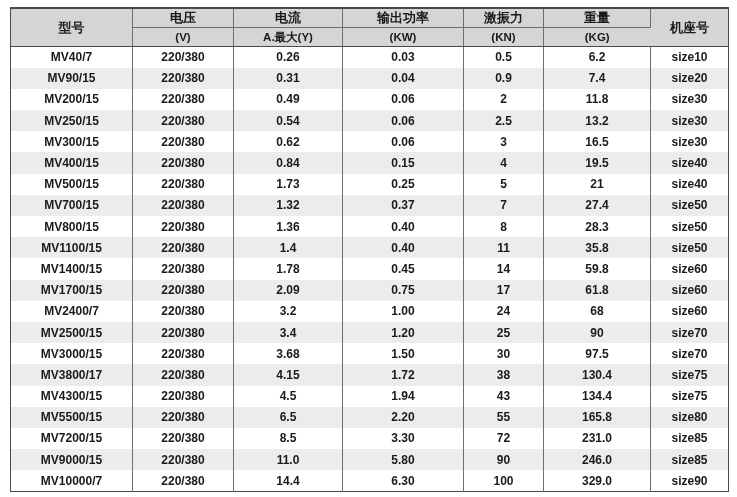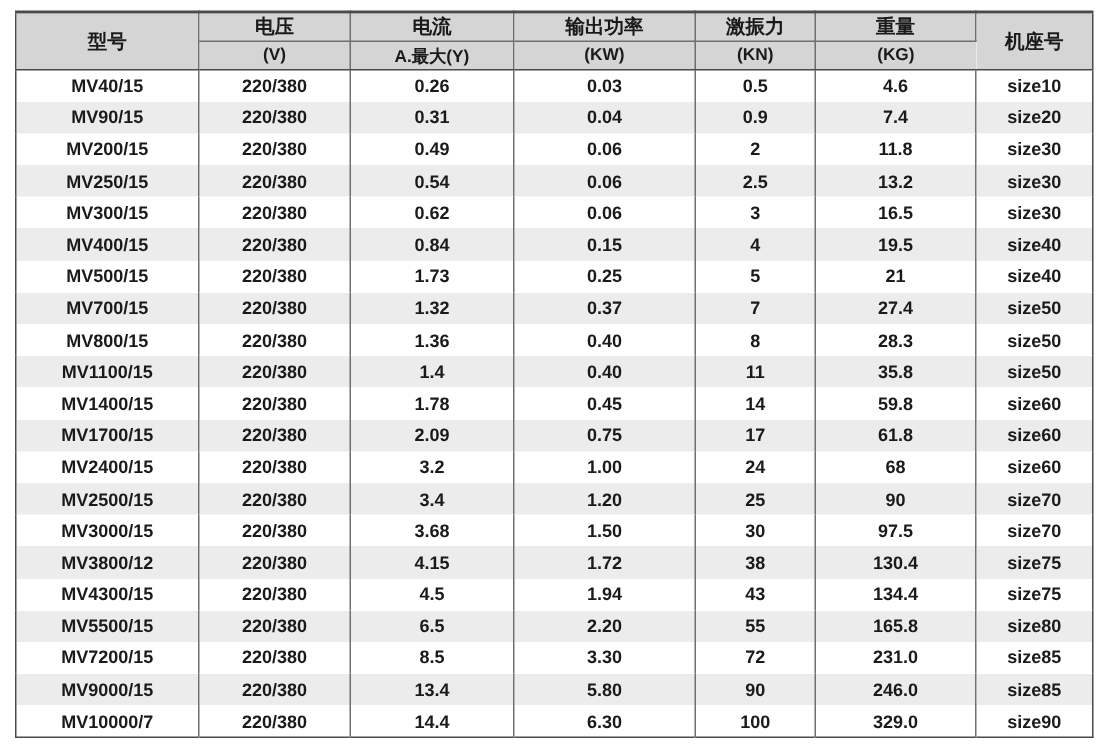--- a/index.html
+++ b/index.html
@@ -91,26 +91,26 @@
       <tr class="units">
         <th>(V)</th>
         <th>A.最大(Y)</th>
         <th>(KW)</th>
         <th>(KN)</th>
         <th>(KG)</th>
       </tr>
     </thead>
     <tbody>
         <tr>
-          <td>MV40/15</td>
+          <td>MV40/7</td>
           <td>220/380</td>
           <td>0.26</td>
           <td>0.03</td>
           <td>0.5</td>
-          <td>4.6</td>
+          <td>6.2</td>
           <td>size10</td>
         </tr>
         <tr>
           <td>MV90/15</td>
           <td>220/380</td>
           <td>0.31</td>
           <td>0.04</td>
           <td>0.9</td>
           <td>7.4</td>
           <td>size20</td>
@@ -199,21 +199,21 @@
         <tr>
           <td>MV1700/15</td>
           <td>220/380</td>
           <td>2.09</td>
           <td>0.75</td>
           <td>17</td>
           <td>61.8</td>
           <td>size60</td>
         </tr>
         <tr>
-          <td>MV2400/15</td>
+          <td>MV2400/7</td>
           <td>220/380</td>
           <td>3.2</td>
           <td>1.00</td>
           <td>24</td>
           <td>68</td>
           <td>size60</td>
         </tr>
         <tr>
           <td>MV2500/15</td>
           <td>220/380</td>
@@ -226,21 +226,21 @@
         <tr>
           <td>MV3000/15</td>
           <td>220/380</td>
           <td>3.68</td>
           <td>1.50</td>
           <td>30</td>
           <td>97.5</td>
           <td>size70</td>
         </tr>
         <tr>
-          <td>MV3800/12</td>
+          <td>MV3800/17</td>
           <td>220/380</td>
           <td>4.15</td>
           <td>1.72</td>
           <td>38</td>
           <td>130.4</td>
           <td>size75</td>
         </tr>
         <tr>
           <td>MV4300/15</td>
           <td>220/380</td>
@@ -264,21 +264,21 @@
           <td>220/380</td>
           <td>8.5</td>
           <td>3.30</td>
           <td>72</td>
           <td>231.0</td>
           <td>size85</td>
         </tr>
         <tr>
           <td>MV9000/15</td>
           <td>220/380</td>
-          <td>13.4</td>
+          <td>11.0</td>
           <td>5.80</td>
           <td>90</td>
           <td>246.0</td>
           <td>size85</td>
         </tr>
         <tr>
           <td>MV10000/7</td>
           <td>220/380</td>
           <td>14.4</td>
           <td>6.30</td>

